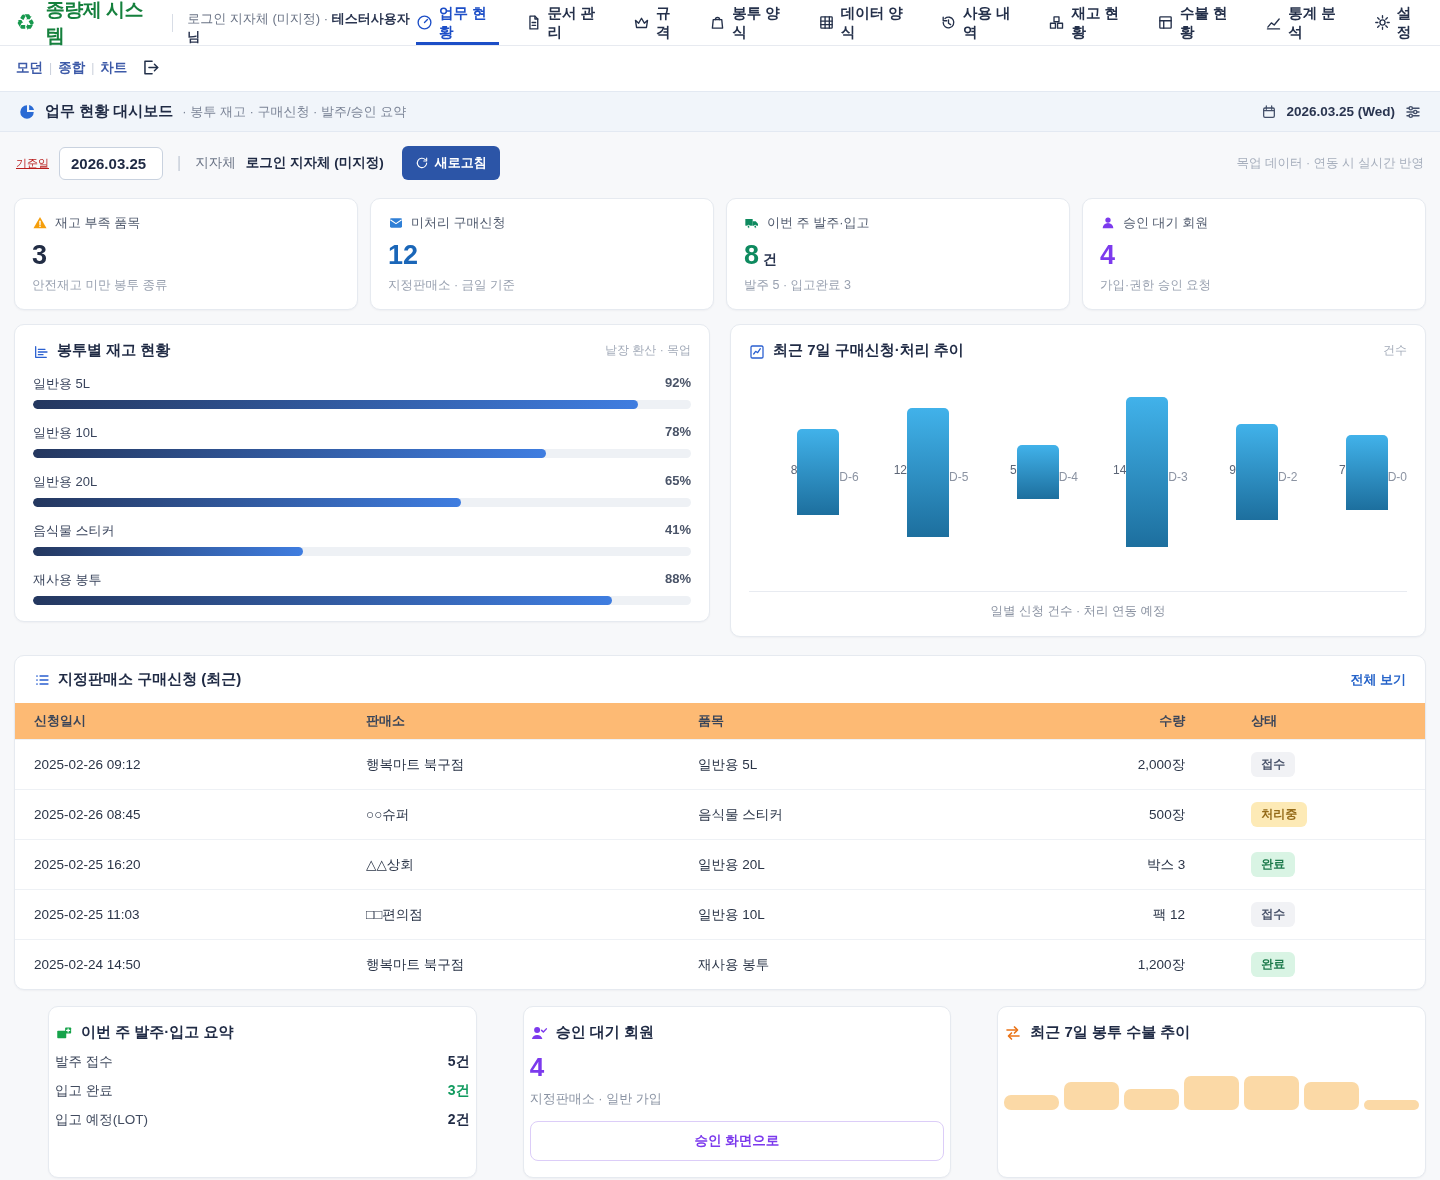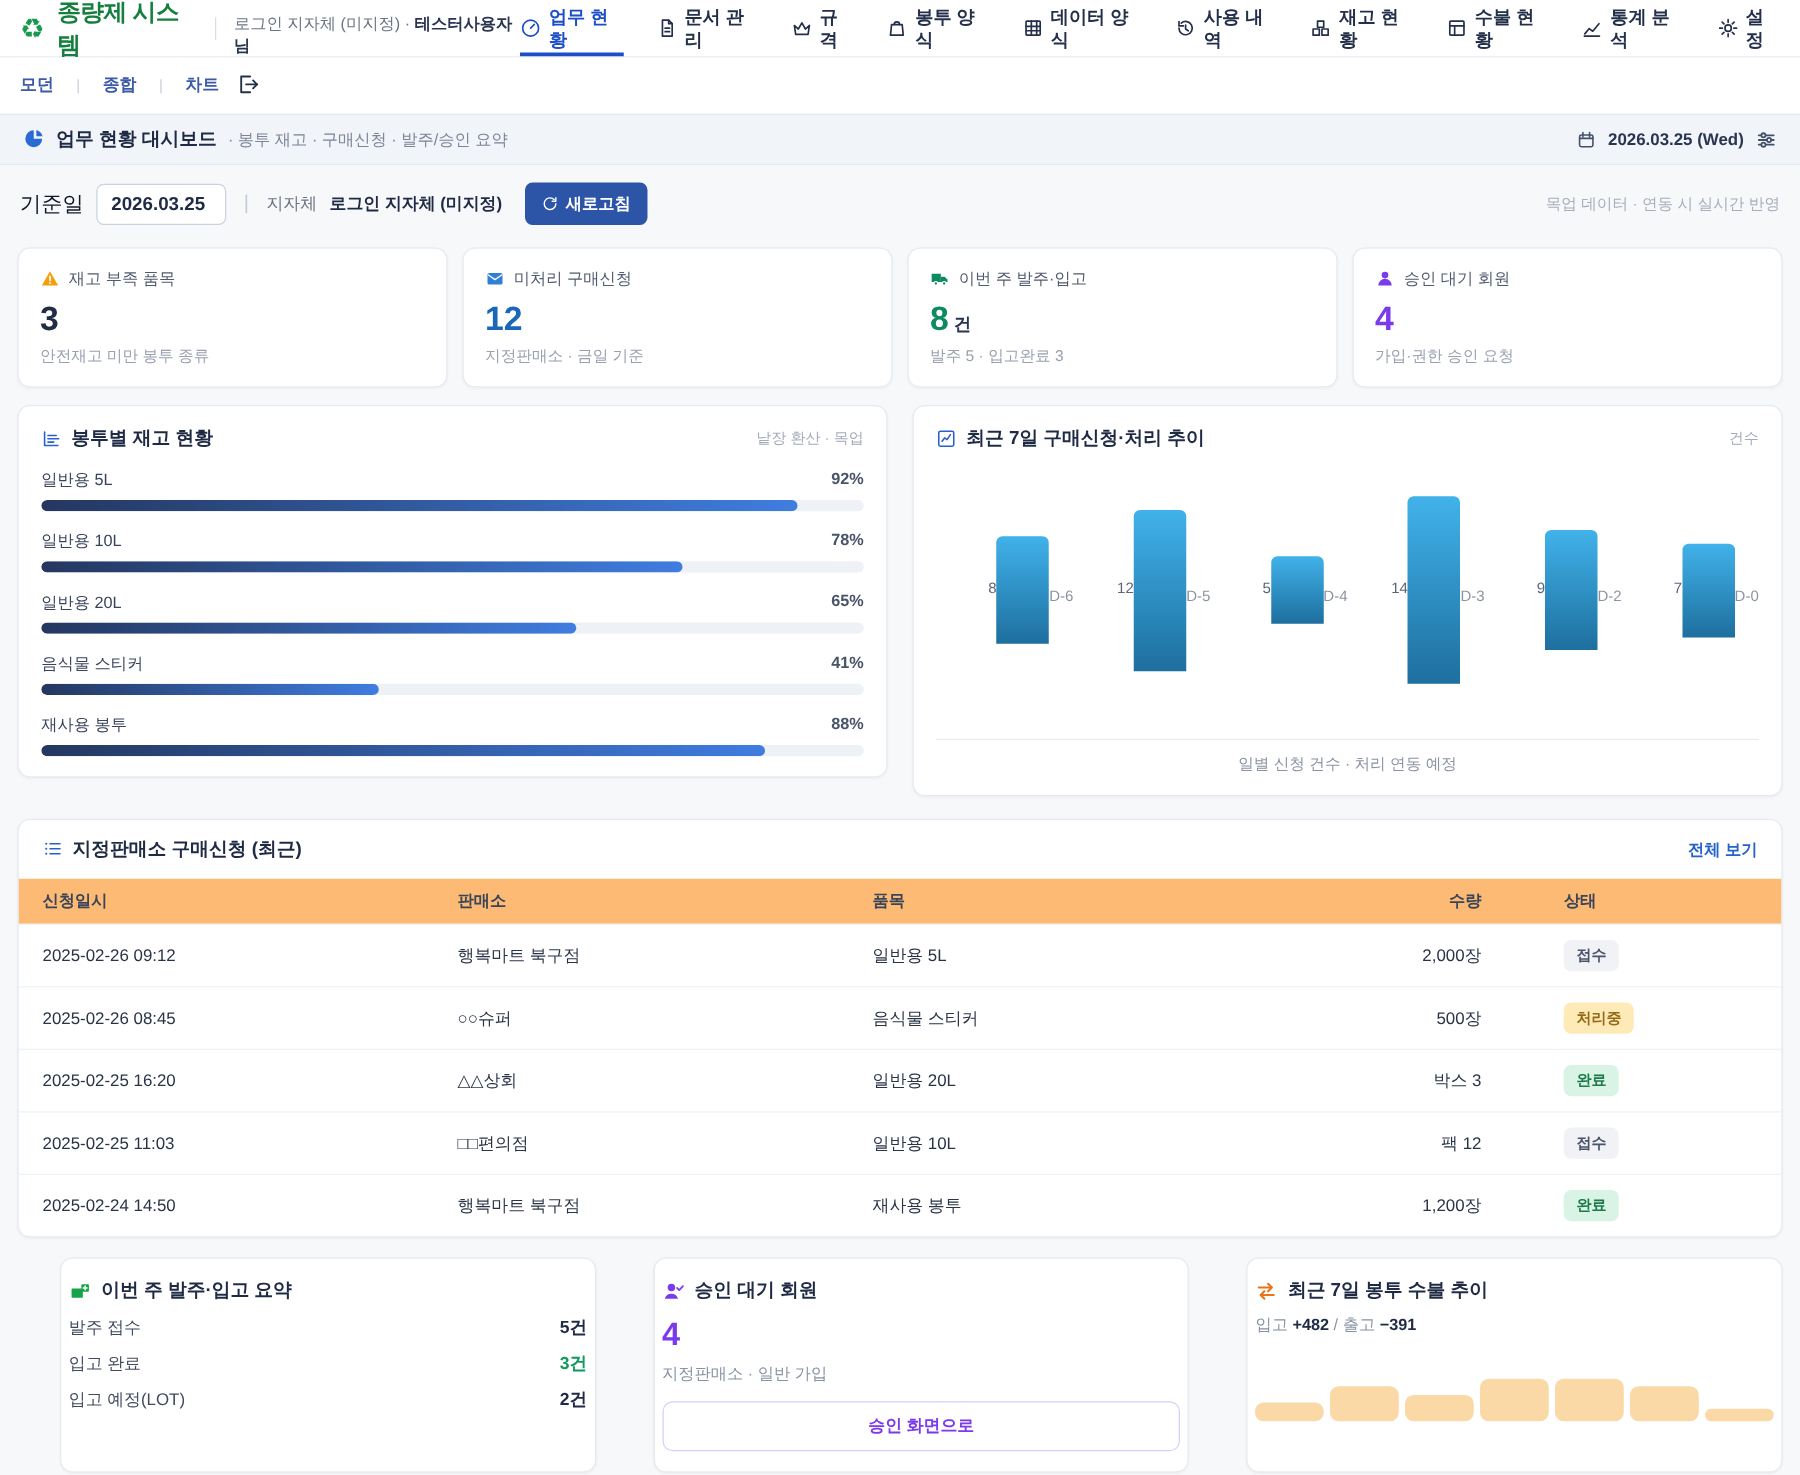--- a/index.html
+++ b/index.html
@@ -49,21 +49,21 @@
   .titlebar .pie { color: #2a6ad4; } .titlebar .pie svg { width: 18px; height: 18px; }
   .titlebar h1 { font-size: 15px; font-weight: 700; color: #1f2a44; }
   .titlebar .subtitle { font-size: 13px; color: #7c8597; }
   .titlebar .date { font-size: 13.5px; font-weight: 600; color: #2a3550; cursor: pointer; }
   .titlebar .cal, .titlebar .sliders { color: #44506a; display: flex; cursor: pointer; }
   .titlebar .cal svg { width: 16px; height: 16px; }
   .titlebar .sliders svg { width: 18px; height: 18px; }
 
   
   .filterrow { display: flex; align-items: center; gap: 10px; padding: 14px 16px 2px; }
-  .filterrow .lbl { font-size: 17px; color: #0f172a; }
+  .filterrow .lbl { font-size: 11px; color: #b91c1c; text-decoration: underline; }
   .filterrow input { width: 104px; font: 700 15px "Liberation Sans", sans-serif; color: #1f2a44; border: 1px solid #c9d2df; border-radius: 6px; padding: 7px 11px; background: #fff; }
   .filterrow .sep { color: #c4cbd7; margin: 0 4px; }
   .filterrow .org-lbl { font-size: 13.5px; color: #6b7486; }
   .filterrow .org-val { font-size: 13.5px; font-weight: 700; color: #1f2a44; }
   .btn-refresh { margin-left: 8px; background: #2c55a7; color: #fff; border: none; border-radius: 6px; padding: 8px 13px; font: 700 13px "Liberation Sans", sans-serif; display: flex; align-items: center; gap: 6px; cursor: pointer; }
   .btn-refresh svg { width: 14px; height: 14px; }
   .filterrow .rnote { margin-left: auto; color: #a6aebc; font-size: 12.5px; }
 
   
   .stats { margin: 16px 14px 0; display: grid; grid-template-columns: repeat(4, 1fr); gap: 12px; }
@@ -230,21 +230,21 @@
             <circle cx="12" cy="12" r="3.6"></circle>
             <path d="M12 2.5v3M12 18.5v3M2.5 12h3M18.5 12h3M5.2 5.2l2.1 2.1M16.7 16.7l2.1 2.1M18.8 5.2l-2.1 2.1M7.3 16.7l-2.1 2.1"></path>
           </svg>
         </span>
         <span>설정</span>
       </a>
     </nav>
 </header>
 
 <div class="subnav">
-  <span id="subnav-links" style="display:flex;align-items:center;gap:18px;">
+  <span id="subnav-links" style="display:flex;align-items:center;gap:6px;">
       <a>모던</a>
       <span class="sep">|</span>
       <a>종합</a>
       <span class="sep">|</span>
       <a>차트</a>
     </span>
   <span class="logout">
       <svg class="ic" viewBox="0 0 24 24">
         <path d="M14 4H5v16h9"></path>
         <path d="M10 12h11"></path>
@@ -567,25 +567,20 @@
   <div class="bcard">
     <span class="t">
       <span style="color:#ea7317"><svg class="ic" viewBox="0 0 24 24" style="stroke-width:2.2">
             <path d="M4 8h13"></path>
             <path d="M14 4l4 4-4 4"></path>
             <path d="M20 16H7"></path>
             <path d="M10 12l-4 4 4 4"></path>
           </svg></span>
       <span>최근 7일 봉투 수불 추이</span>
     </span>
-    <div class="flow-sub">
-      <span>입고</span> <b>+482</b>
-      <span>/</span>
-      <span>출고</span> <b>−391</b>
-    </div>
     <div class="mini-chart" id="mini-bars">
         <div class="mini-bar" style="height: 33%;"></div>
         <div class="mini-bar" style="height: 61%;"></div>
         <div class="mini-bar" style="height: 47%;"></div>
         <div class="mini-bar" style="height: 75%;"></div>
         <div class="mini-bar" style="height: 75%;"></div>
         <div class="mini-bar" style="height: 61%;"></div>
         <div class="mini-bar" style="height: 23%;"></div>
       </div>
   </div>

